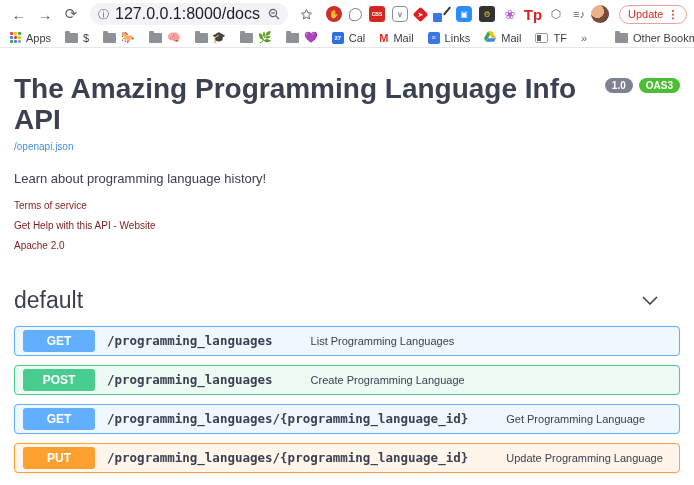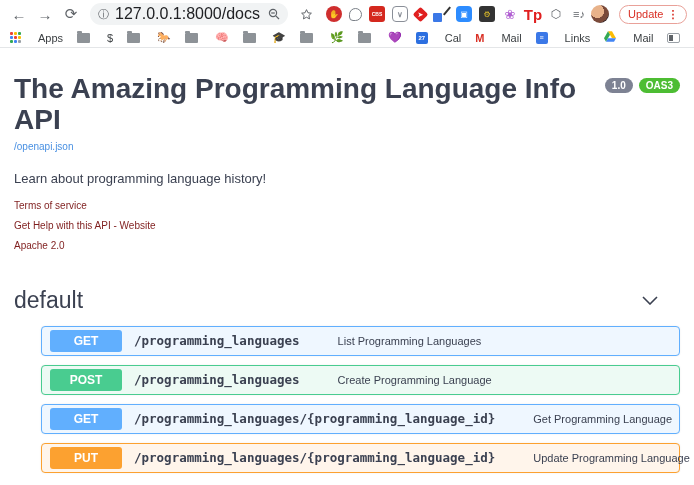--- a/index.html
+++ b/index.html
@@ -36,21 +36,21 @@
   .ext-media { color:#5f6368; font-size:11px; font-weight:bold; }
   .avatar { width:18px; height:18px; border-radius:50%; flex:0 0 auto;
             background:radial-gradient(circle at 35% 35%, #e8b28a 0 40%, #7a4a3a 41% 70%, #3d2b2b 71%); }
   .update-pill { display:flex; align-items:flex-start; gap:4px; border:1px solid #e9a199; border-radius:12px;
                  padding:2px 8px; margin-left:6px; background:#fff; flex:0 0 auto; }
   .update-pill .txt { color:#d93025; font-size:11px; }
   .update-pill .kebab { color:#d93025; font-size:11px; font-weight:bold; }
 
   .bookmarks { height:20px; display:flex; align-items:center; padding:0 10px; gap:14px;
                background:#fff; border-bottom:1px solid #e4e6e8; font-size:11px; color:#3c4043; }
-  .bm { display:flex; align-items:center; gap:17px; white-space:nowrap; }
+  .bm { display:flex; align-items:center; gap:5px; white-space:nowrap; }
   .apps-grid { width:11px; height:11px; display:grid; grid-template-columns:repeat(3,1fr); gap:1px; }
   .apps-grid i { border-radius:1px; }
   .folder-ic { width:13px; height:10px; background:#8d9297; border-radius:1px; position:relative; }
   .folder-ic:before { content:""; position:absolute; top:-2px; left:0; width:5px; height:2px; background:#8d9297;
                       border-radius:1px 1px 0 0; }
   .cal-ic { width:12px; height:12px; background:#2c6fe0; border-radius:2px; color:#fff; font-size:6px;
             display:flex; align-items:center; justify-content:center; font-weight:bold; }
   .gmail-ic { color:#d93025; font-weight:bold; font-size:11px; }
   .links-ic { width:12px; height:12px; background:#3b78e7; border-radius:2px; color:#fff; font-size:7px;
               display:flex; align-items:center; justify-content:center; }
@@ -69,21 +69,21 @@
   .api-desc { margin-top:17px; font-size:13px; color:#3b4151; }
   .link-block { margin-top:13px; }
   .api-link { display:block; font-size:10px; color:#7f1d1d; text-decoration:none; line-height:1.3; }
   .mt6 { margin-top:7px; }
   .section-head { margin-top:35px; display:flex; align-items:center; justify-content:space-between; padding-right:22px; }
   .section-title { font-size:23px; font-weight:normal; color:#3b4151; }
   .chevron svg { display:block; }
 
   .endpoints { margin-top:12px; }
   .op-row { height:30px; border:1px solid; border-radius:4px; display:flex; align-items:center;
-            padding:0 8px; margin-bottom:9px; box-shadow:0 0 2px rgba(0,0,0,.08);margin-left:27px; }
+            padding:0 8px; margin-bottom:9px; box-shadow:0 0 2px rgba(0,0,0,.08); }
   .method { min-width:72px; text-align:center; padding:4px 0; border-radius:3px; color:#fff;
             font-weight:bold; font-size:12px; }
   .path { margin-left:12px; font-family:"DejaVu Sans Mono", monospace; font-weight:bold;
           font-size:12.5px; color:#3b4151; white-space:nowrap; }
   .summary { margin-left:10px; font-size:11px; color:#3b4151; white-space:nowrap;padding-left:28px; }
 </style>
 </head>
 <body>
 
 <div class="toolbar">

